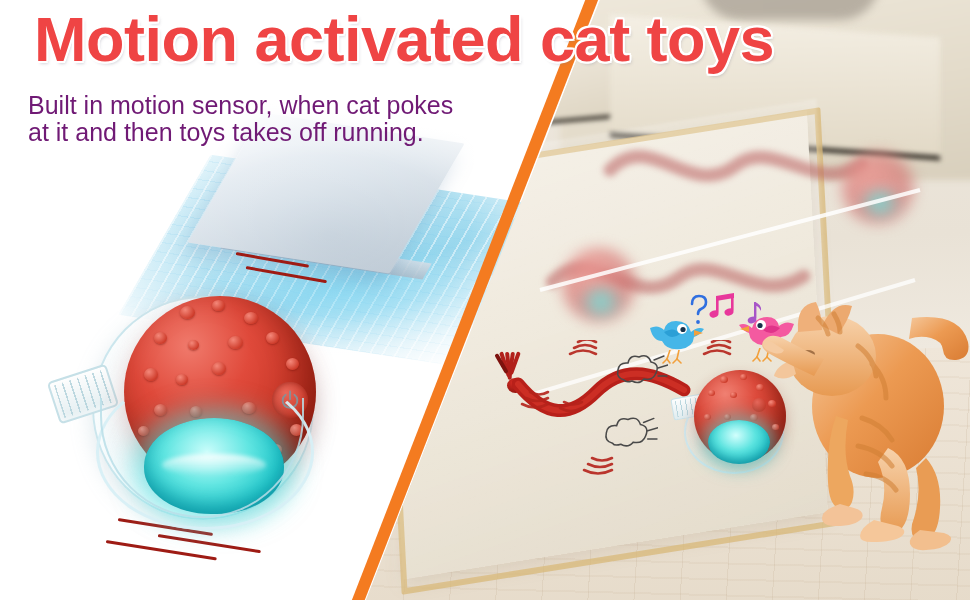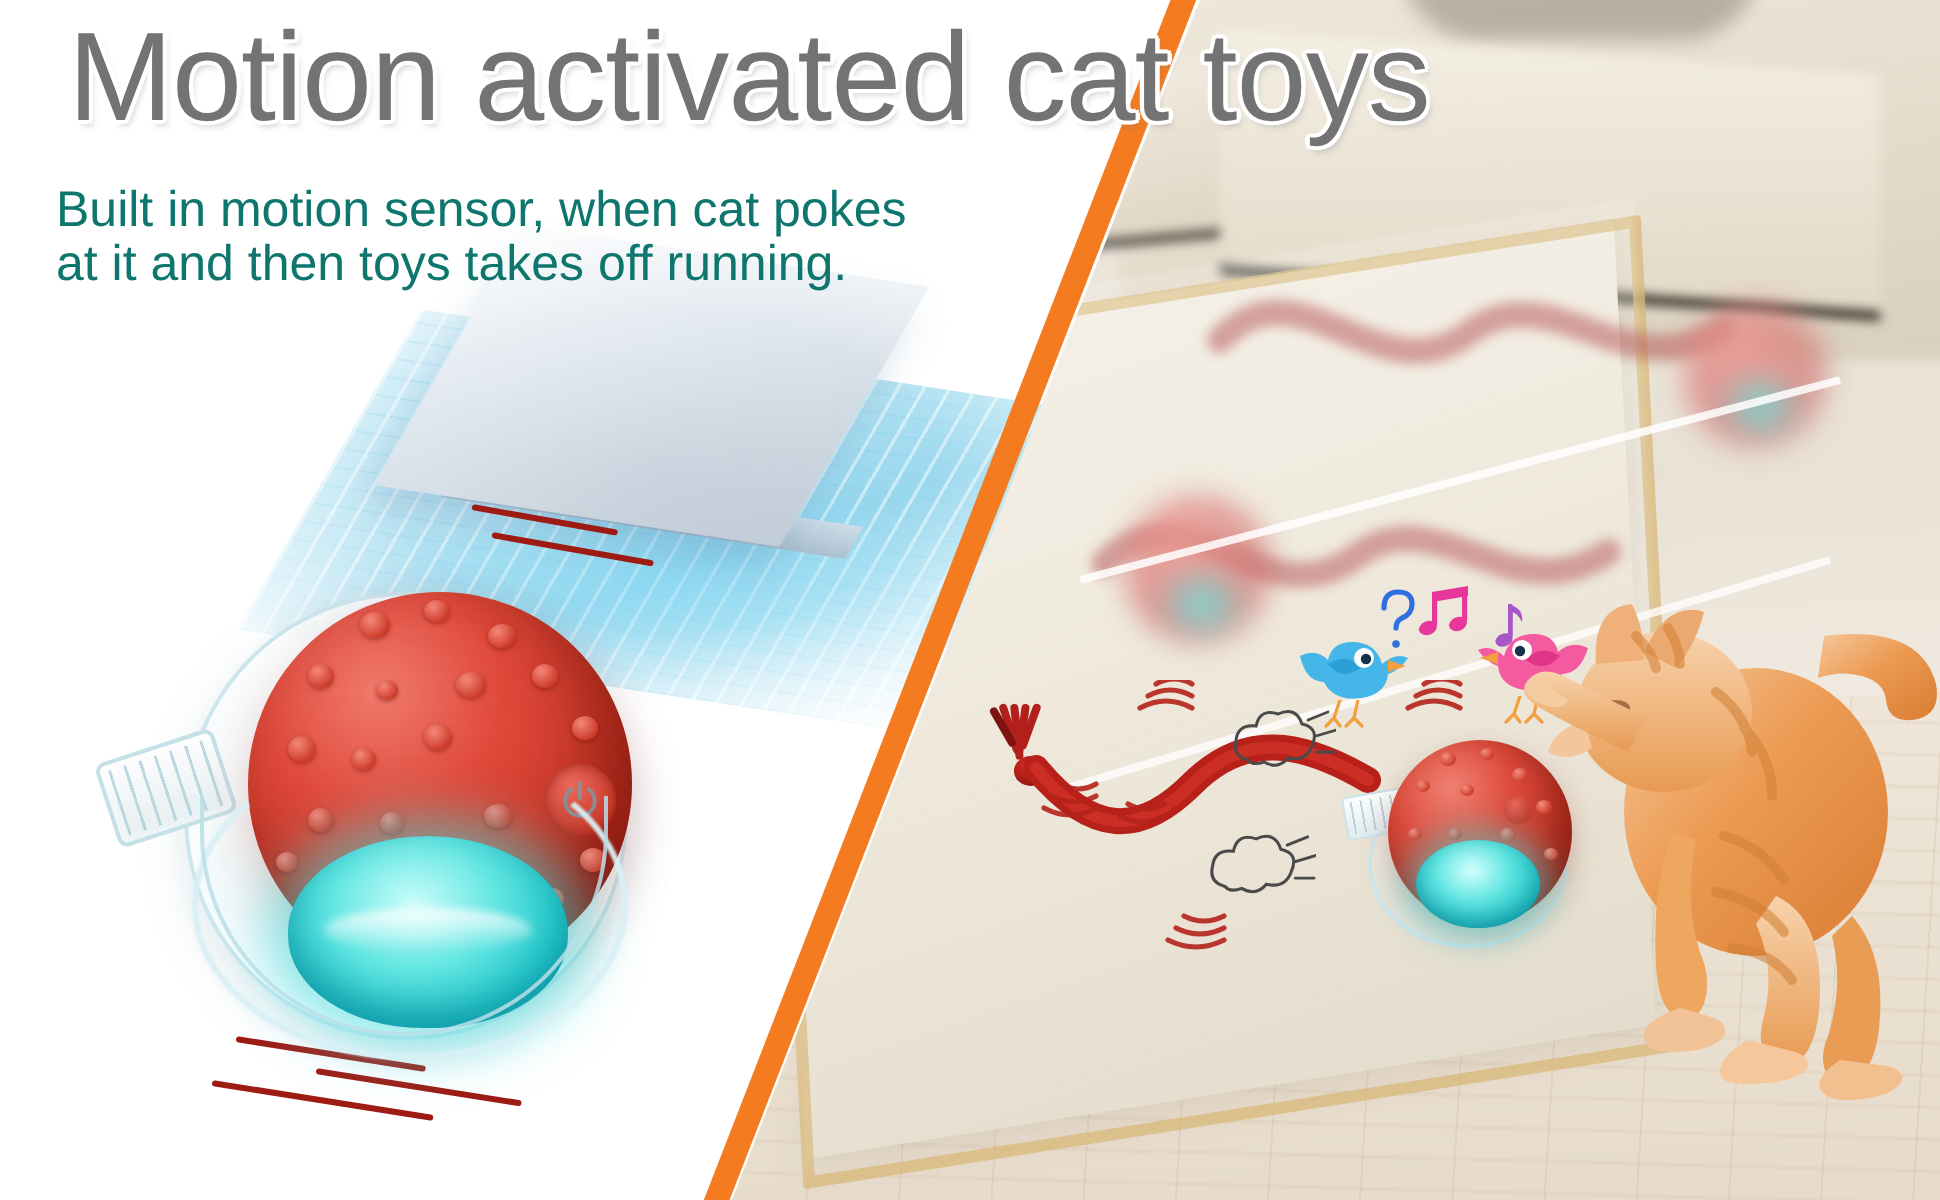--- a/index.html
+++ b/index.html
@@ -255,33 +255,33 @@
 
   
   #cat{position:absolute;left:762px;top:298px;width:208px;height:256px;}
   .cat-part{position:absolute;}
 
   
   #headline{
     position:absolute;left:34px;top:8px;
     width:910px;
     font-size:63px;line-height:1.0;
-    font-weight:400;
-    color:#737373;
+    font-weight:700;
+    color:#ef4444;
     letter-spacing:-0.5px;
     white-space:nowrap;
     text-shadow:
       -1.6px -1.6px 0 #fff, 1.6px -1.6px 0 #fff, -1.6px 1.6px 0 #fff, 1.6px 1.6px 0 #fff,
       -2.2px 0 0 #fff, 2.2px 0 0 #fff, 0 -2.2px 0 #fff, 0 2.2px 0 #fff,
       2px 3px 3px rgba(120,120,140,.30);
   }
   #subhead{
     position:absolute;left:28px;top:92px;
     font-size:25px;line-height:1.08;
-    color:#0f766e;
+    color:#701a75;
     font-weight:400;
     white-space:pre-line;
   }
   #caption{
     position:absolute;left:398px;top:558px;
     font-size:25px;line-height:1.1;
     color:#4a27a8;
     font-weight:400;
     white-space:nowrap;
   }

